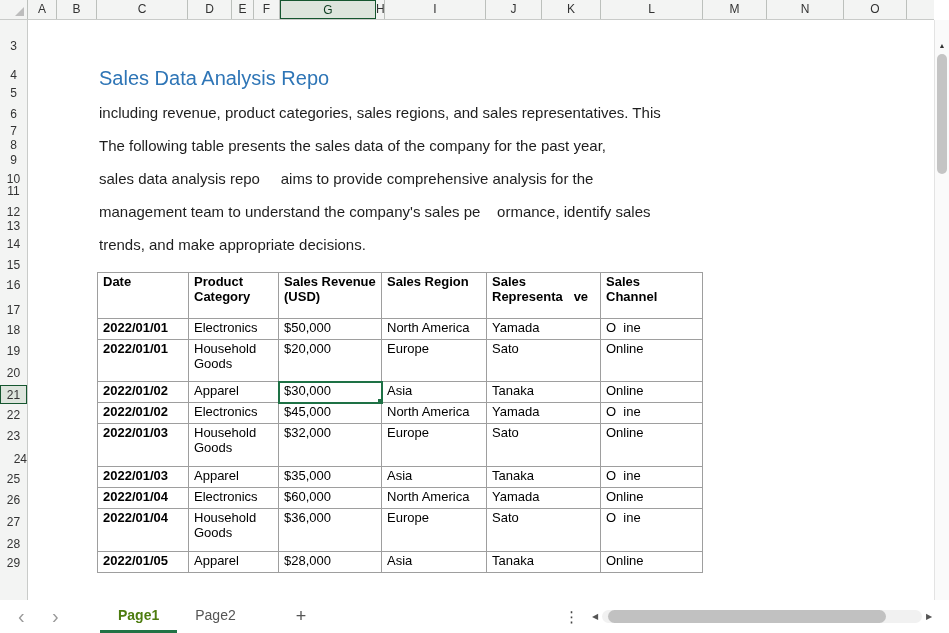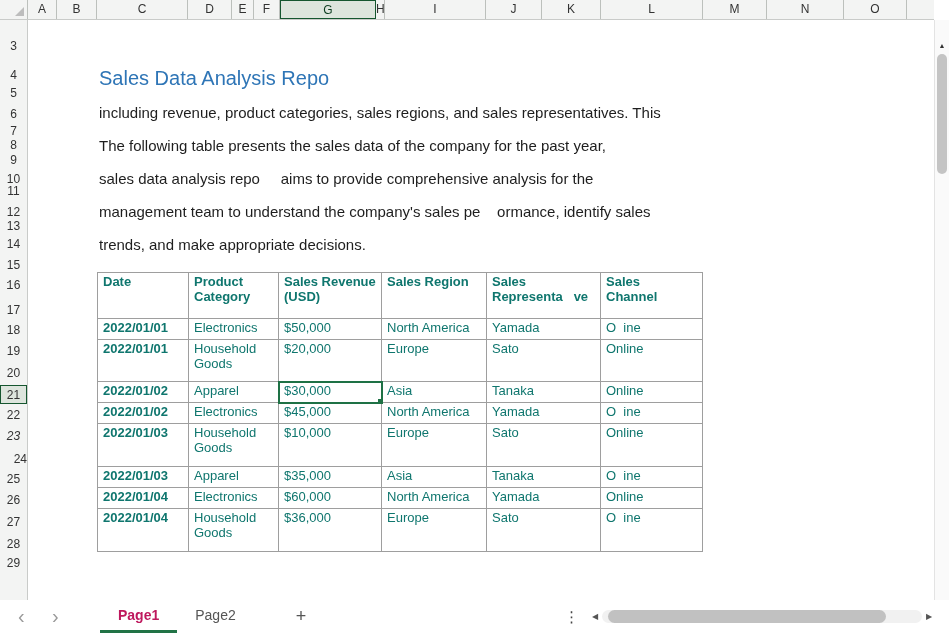--- a/index.html
+++ b/index.html
@@ -24,42 +24,42 @@
          font-size:12px;color:#333;}
   .row-h.sel{background:#dde5dd;border:1px solid #15562f;box-sizing:border-box;}
 
   
   .canvas{position:absolute;left:28px;top:20px;width:906px;height:580px;background:#fff;overflow:hidden;}
   .doc-title{position:absolute;left:71px;top:47px;font-size:20px;color:#2e75b6;}
   .paragraph{position:absolute;left:71px;top:76px;font-size:15px;color:#1e1e1e;}
   .paragraph .pline{white-space:pre;line-height:33px;height:33px;}
 
   table.sales{position:absolute;left:69px;top:252px;border-collapse:collapse;table-layout:fixed;
-              font-size:13px;color:#0f766e;border-radius:19px;}
+              font-size:13px;color:#000000;border-radius:19px;}
   .sales th,.sales td{border:1px solid #9e9e9e;padding:1px 5px;vertical-align:top;text-align:left;
                       white-space:pre-wrap;font-weight:normal;overflow:hidden;}
   .sales th{font-weight:bold;}
   .sales td.c0{font-weight:bold;}
   .sales td.sel-cell{outline:2px solid #1e7145;outline-offset:-1px;position:relative;}
   .fill-handle{position:absolute;right:-3px;bottom:-3px;width:5px;height:5px;background:#1e7145;
                border:1px solid #fff;z-index:5;}
 
   
   .vscroll{position:absolute;left:934px;top:20px;width:15px;height:580px;background:#fafafa;
            border-left:1px solid #e3e3e3;box-sizing:border-box;}
   .vs-up{position:absolute;top:22px;width:100%;text-align:center;font-size:7px;color:#333;}
   .vs-thumb{position:absolute;top:34px;left:2px;width:10px;height:120px;background:#c4c4c4;border-radius:5px;}
 
   
   .bottom{position:absolute;left:0;top:600px;width:949px;height:33px;background:#fff;}
   .nav-arrow{position:absolute;top:0;line-height:33px;font-size:20px;color:#9a9a9a;}
   #navPrev{left:18px;} #navNext{left:52px;}
   .tabs{position:absolute;left:100px;top:0;height:33px;display:flex;}
   .tab{padding:0 18px;line-height:31px;font-size:14px;color:#555;}
-  .tab.active{color:#be185d;font-weight:bold;box-shadow:inset 0 -3px 0 #217346;}
+  .tab.active{color:#4d7c0f;font-weight:bold;box-shadow:inset 0 -3px 0 #217346;}
   .add-tab{position:absolute;left:288px;top:0;width:26px;text-align:center;line-height:33px;
            font-size:18px;color:#555;}
   .more{position:absolute;left:564px;top:0;line-height:33px;font-size:15px;color:#444;}
   .hscroll{position:absolute;left:588px;top:8px;width:348px;height:17px;display:flex;align-items:center;}
   .hs-arrow{width:14px;text-align:center;font-size:8px;color:#555;}
   .hs-track{flex:1;height:13px;background:#f1f1f1;border-radius:7px;position:relative;}
   .hs-thumb{position:absolute;left:6px;top:0;width:278px;height:13px;background:#c1c1c1;border-radius:7px;}
 </style>
 </head>
 <body>
@@ -101,21 +101,21 @@
       <div class="row-h" style="top: 197px;">13</div>
       <div class="row-h" style="top: 215px;">14</div>
       <div class="row-h" style="top: 236px;">15</div>
       <div class="row-h" style="top: 257px; font-family: Liberation Mono, monospace;">16</div>
       <div class="row-h" style="top: 281px;">17</div>
       <div class="row-h" style="top: 301px;">18</div>
       <div class="row-h" style="top: 322px;">19</div>
       <div class="row-h" style="top: 344px;">20</div>
       <div class="row-h sel" style="top: 365px;">21</div>
       <div class="row-h" style="top: 386px;">22</div>
-      <div class="row-h" style="top: 407px; font-style: italic;">23</div>
+      <div class="row-h" style="top: 407px;">23</div>
       <div class="row-h" style="top: 430px; text-align: right;">24</div>
       <div class="row-h" style="top: 450px;">25</div>
       <div class="row-h" style="top: 471px;">26</div>
       <div class="row-h" style="top: 493px;">27</div>
       <div class="row-h" style="top: 515px;">28</div>
       <div class="row-h" style="top: 534px;">29</div>
     </div>
 
   <div class="canvas">
     <div class="doc-title">Sales Data Analysis Repo</div>
@@ -180,21 +180,21 @@
             <td class="c1">Electronics</td>
             <td class="c2">$45,000</td>
             <td class="c3">North America</td>
             <td class="c4">Yamada</td>
             <td class="c5">O  ine</td>
           </tr>
           <tr style="height: 43px;">
             <td class="c0">2022/01/03</td>
             <td class="c1">Household
 Goods</td>
-            <td class="c2">$10,000</td>
+            <td class="c2">$32,000</td>
             <td class="c3">Europe</td>
             <td class="c4">Sato</td>
             <td class="c5">Online</td>
           </tr>
           <tr style="height: 21px;">
             <td class="c0">2022/01/03</td>
             <td class="c1">Apparel</td>
             <td class="c2">$35,000</td>
             <td class="c3">Asia</td>
             <td class="c4">Tanaka</td>
@@ -209,20 +209,28 @@
             <td class="c5">Online</td>
           </tr>
           <tr style="height: 43px;">
             <td class="c0">2022/01/04</td>
             <td class="c1">Household
 Goods</td>
             <td class="c2">$36,000</td>
             <td class="c3">Europe</td>
             <td class="c4">Sato</td>
             <td class="c5">O  ine</td>
+          </tr>
+          <tr style="height: 21px;">
+            <td class="c0">2022/01/05</td>
+            <td class="c1">Apparel</td>
+            <td class="c2">$28,000</td>
+            <td class="c3">Asia</td>
+            <td class="c4">Tanaka</td>
+            <td class="c5">Online</td>
           </tr>
         </tbody>
       </table>
   </div>
 
   <div class="vscroll">
     <div class="vs-up">▲</div>
     <div class="vs-thumb"></div>
   </div>
 

